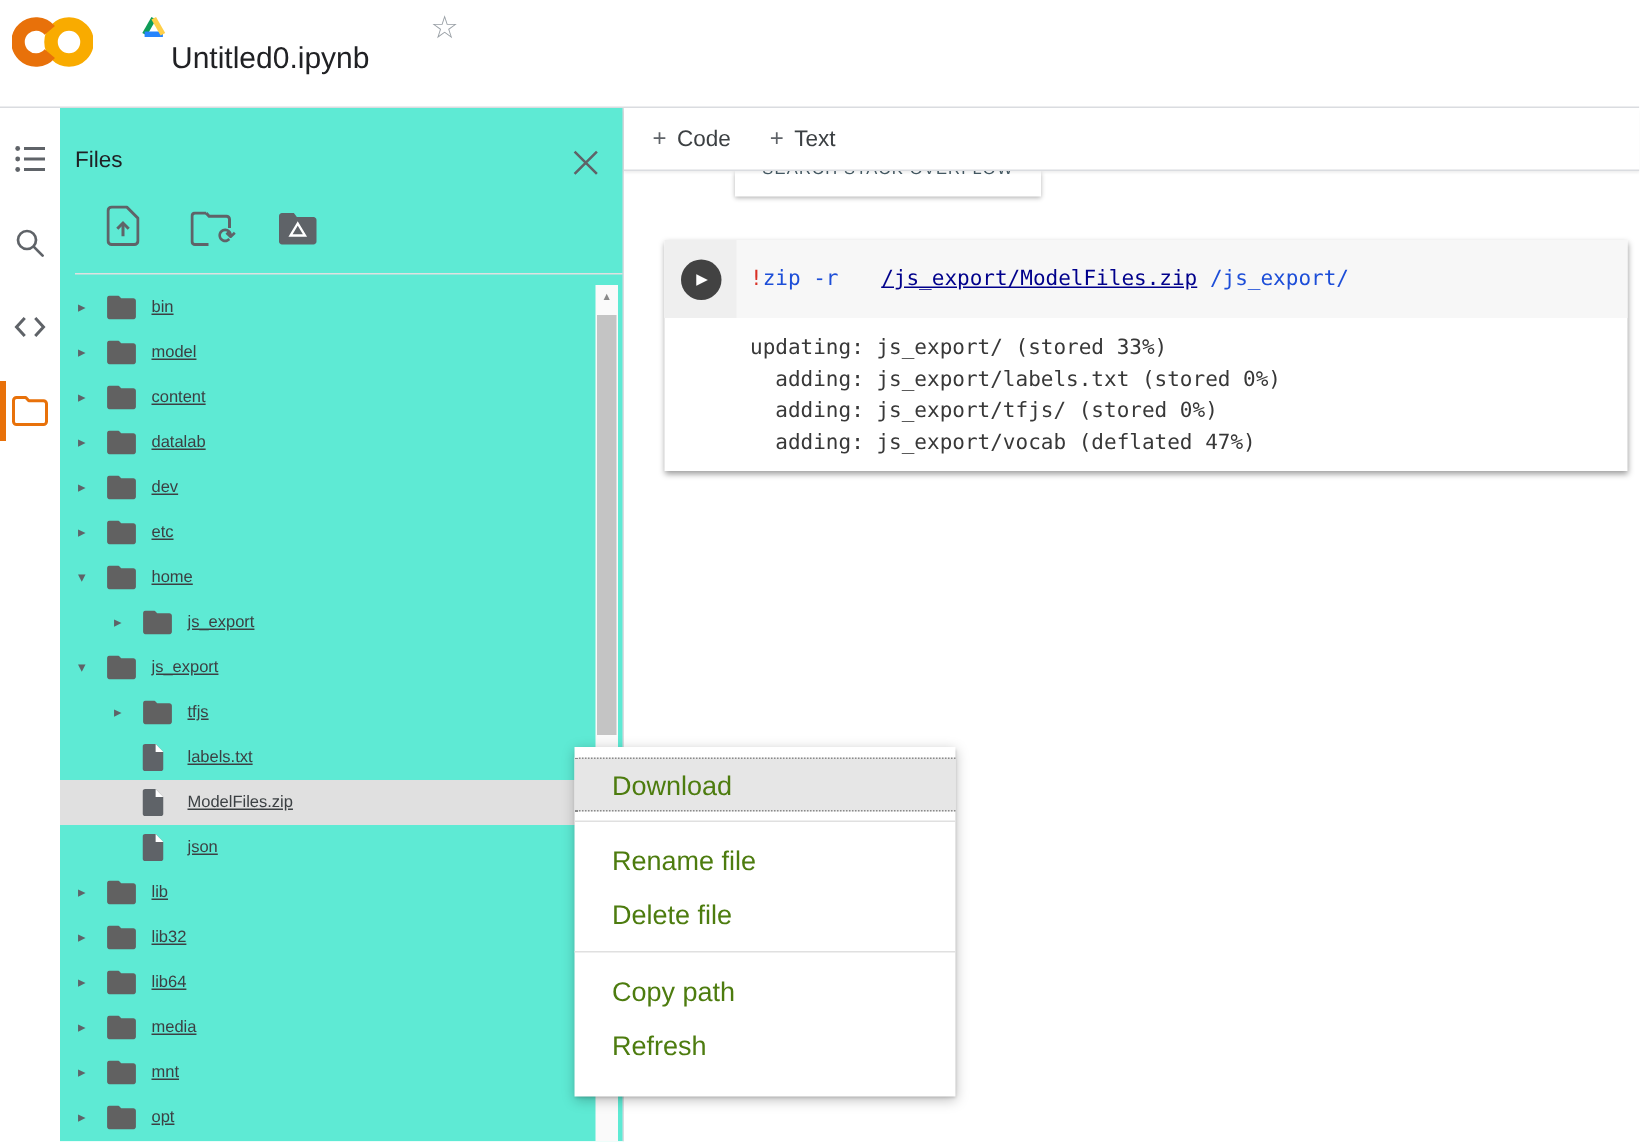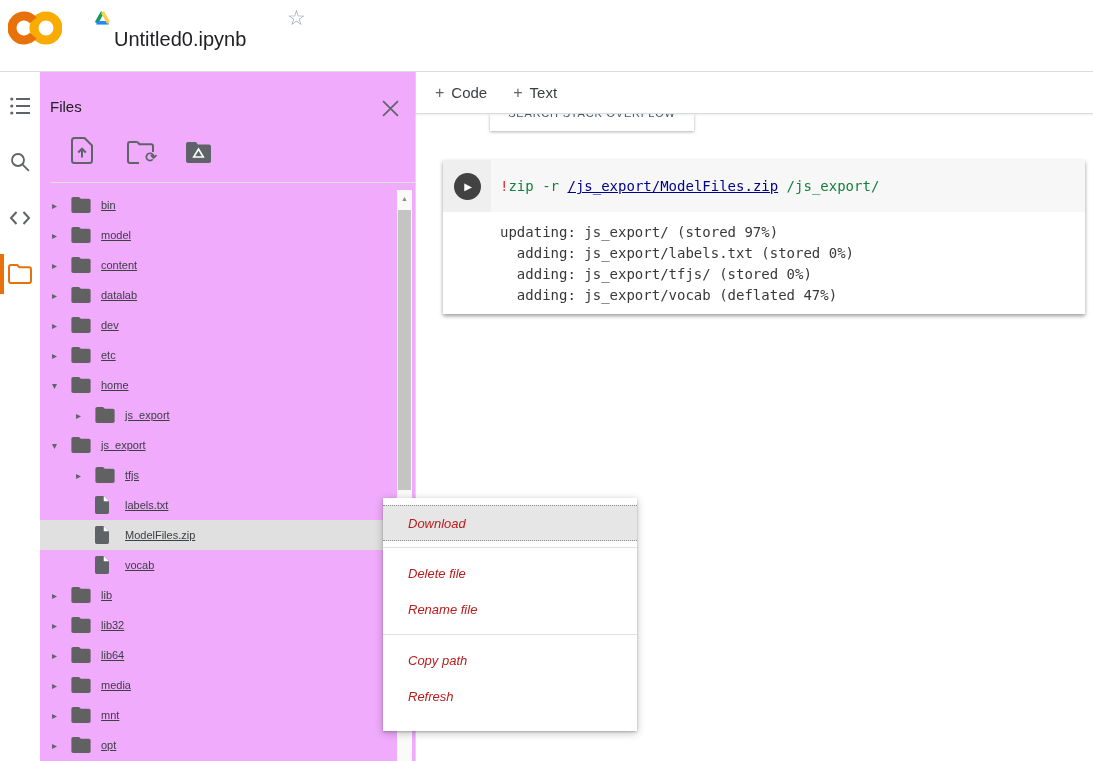--- a/index.html
+++ b/index.html
@@ -18,21 +18,21 @@
   .menubar { position:absolute; left:83px; top:42px; display:flex; align-items:center; gap:24px; font-size:15px; color:#3c4043; }
   .menubar .menu-label { cursor:pointer; }
   .save-status { color:#80868b; text-decoration:underline; margin-left:2px; }
 
   
   .rail { position:absolute; left:0; top:72px; width:40px; height:689px; background:#fff; padding-top:14px; }
   .rail-btn { width:40px; height:40px; margin-bottom:16px; display:flex; align-items:center; justify-content:center; }
   .rail-btn.active { box-shadow: inset 4px 0 0 #E8710A; }
 
   
-  .files-panel { position:absolute; left:40px; top:72px; width:376px; height:689px; background:#f0abfc; border-right:1px solid #dadce0; }
+  .files-panel { position:absolute; left:40px; top:72px; width:376px; height:689px; background:#5eead4; border-right:1px solid #dadce0; }
   .files-title { position:absolute; left:10px; top:26px; font-size:15px; font-weight:500; color:#202124; }
   .panel-close { position:absolute; left:338px; top:24px; width:24px; height:24px; display:flex; align-items:center; justify-content:center; }
   .files-toolbar { position:absolute; left:28px; top:62px; display:flex; align-items:flex-end; gap:30px; }
   .ftool { position:relative; width:28px; height:30px; display:flex; align-items:flex-end; justify-content:center; }
   .refresh-glyph { position:absolute; right:-3px; bottom:-1px; font-size:14px; font-weight:bold; color:#5f6368; background:transparent; }
   .panel-divider { position:absolute; left:10px; right:0; top:110px; height:1px; background:#e0e0e0; }
 
   .file-tree { position:absolute; left:0; top:118px; width:357px; }
   .tree-row { height:30px; display:flex; align-items:center; cursor:pointer; }
   .tree-row.lvl0 { padding-left:12px; }
@@ -54,31 +54,31 @@
 
   .clipped-btn { position:absolute; left:74px; top:42px; width:204px; height:17px; overflow:hidden; background:#fff; box-shadow:0 1px 3px rgba(0,0,0,0.3); z-index:4; }
   .clipped-btn span { display:block; margin-top:-7px; text-align:center; font-size:11px; font-weight:500; letter-spacing:0.8px; color:#455a64; }
 
   .cell { position:absolute; left:27px; top:88px; width:642px; background:#fff; box-shadow:0 2px 4px rgba(0,0,0,0.4); }
   .code-row { display:flex; height:52px; background:#f7f7f7; }
   .gutter { width:48px; background:#efefef; display:flex; align-items:center; justify-content:center; flex:none; }
   .play-btn { width:27px; height:27px; border-radius:50%; background:#424242; color:#fff; display:flex; align-items:center; justify-content:center; font-size:10px; padding-left:2px; cursor:pointer; }
   .code-line { flex:1; display:flex; align-items:center; padding-left:9px; font-family:"DejaVu Sans Mono", monospace; font-size:14px; white-space:pre; }
   .tok-bang { color:#d93025; }
-  .tok-cmd, .tok-rest { color:#15803d; }
-  .tok-link { color:#00008b; text-decoration:underline; cursor:pointer; }
+  .tok-cmd, .tok-rest { color:#1d4ed8; }
+  .tok-link { color:#00008b; text-decoration:underline; cursor:pointer;margin-left:20px; }
   .cell-output { padding:10px 8px 8px 57px; font-family:"DejaVu Sans Mono", monospace; font-size:14px; color:#383838; }
   .out-line { height:21px; line-height:21px; white-space:pre; }
 
   
   .context-menu { position:absolute; left:383px; top:498px; width:254px; background:#fff; box-shadow:0 1px 2px rgba(0,0,0,0.2), 0 2px 8px rgba(0,0,0,0.25); z-index:60; }
   .menu-section { padding:7px 0 6px; }
   .menu-section + .menu-section { border-top:1px solid #e0e0e0; padding:8px 0 6px; }
   .menu-section:last-child { padding-bottom:16px; }
-  .menu-item { height:36px; line-height:36px; padding-left:25px; font-size:13px; color:#b91c1c; cursor:pointer;font-style:italic; }
+  .menu-item { height:36px; line-height:36px; padding-left:25px; font-size:18px; color:#4d7c0f; cursor:pointer; }
   .menu-item.highlighted { background:#e6e6e6; border-top:1px dotted #8a8a8a; border-bottom:1px dotted #8a8a8a; }
 </style>
 </head>
 <body>
 
 <div class="screen">
 
   <div class="header">
     <span class="logo">
       <svg width="54" height="44" viewBox="0 0 54 44">
@@ -270,21 +270,21 @@
           <span class="tree-label">ModelFiles.zip</span>
         </div>
         <div class="tree-row lvl1">
           <span class="tree-arrow"></span>
           <span class="tree-icon">
             <svg width="14" height="18" viewBox="0 0 14 18">
               <path d="M8.75 0H1.75C.8 0 0 .8 0 1.75v14.5C0 17.2.8 18 1.75 18h10.5c.95 0 1.75-.8 1.75-1.75V5.25L8.75 0z" fill="#5f6368"></path>
               <path d="M8.75 0l5.25 5.25H8.75V0z" fill="#ffffff"></path>
             </svg>
           </span>
-          <span class="tree-label">vocab</span>
+          <span class="tree-label">json</span>
         </div>
         <div class="tree-row lvl0">
           <span class="tree-arrow">▸</span>
           <span class="tree-icon">
             <svg width="20" height="16" viewBox="0 0 24 20">
               <path d="M9.5 0H2.2C1 0 0 1 0 2.2v15.6C0 19 1 20 2.2 20h19.6c1.2 0 2.2-1 2.2-2.2V4.4c0-1.2-1-2.2-2.2-2.2h-10L9.5 0z" fill="#616161"></path>
             </svg>
           </span>
           <span class="tree-label">lib</span>
         </div>
@@ -358,35 +358,35 @@
     </div>
 
     <div class="cell">
       <div class="code-row">
         <div class="gutter">
           <div class="play-btn">▶</div>
         </div>
         <div class="code-line"><span class="tok-bang">!</span><span class="tok-cmd">zip -r </span><span class="tok-link">/js_export/ModelFiles.zip</span><span class="tok-rest"> /js_export/</span></div>
       </div>
       <div class="cell-output">
-          <div class="out-line">updating: js_export/ (stored 97%)</div>
+          <div class="out-line">updating: js_export/ (stored 33%)</div>
           <div class="out-line">  adding: js_export/labels.txt (stored 0%)</div>
           <div class="out-line">  adding: js_export/tfjs/ (stored 0%)</div>
           <div class="out-line">  adding: js_export/vocab (deflated 47%)</div>
         </div>
     </div>
   </div>
 
   <div class="context-menu">
       <div class="menu-section">
         <div class="menu-item highlighted">Download</div>
       </div>
       <div class="menu-section">
+        <div class="menu-item">Rename file</div>
         <div class="menu-item">Delete file</div>
-        <div class="menu-item">Rename file</div>
       </div>
       <div class="menu-section">
         <div class="menu-item">Copy path</div>
         <div class="menu-item">Refresh</div>
       </div>
     </div>
 
 </div>
 
 </body></html>

